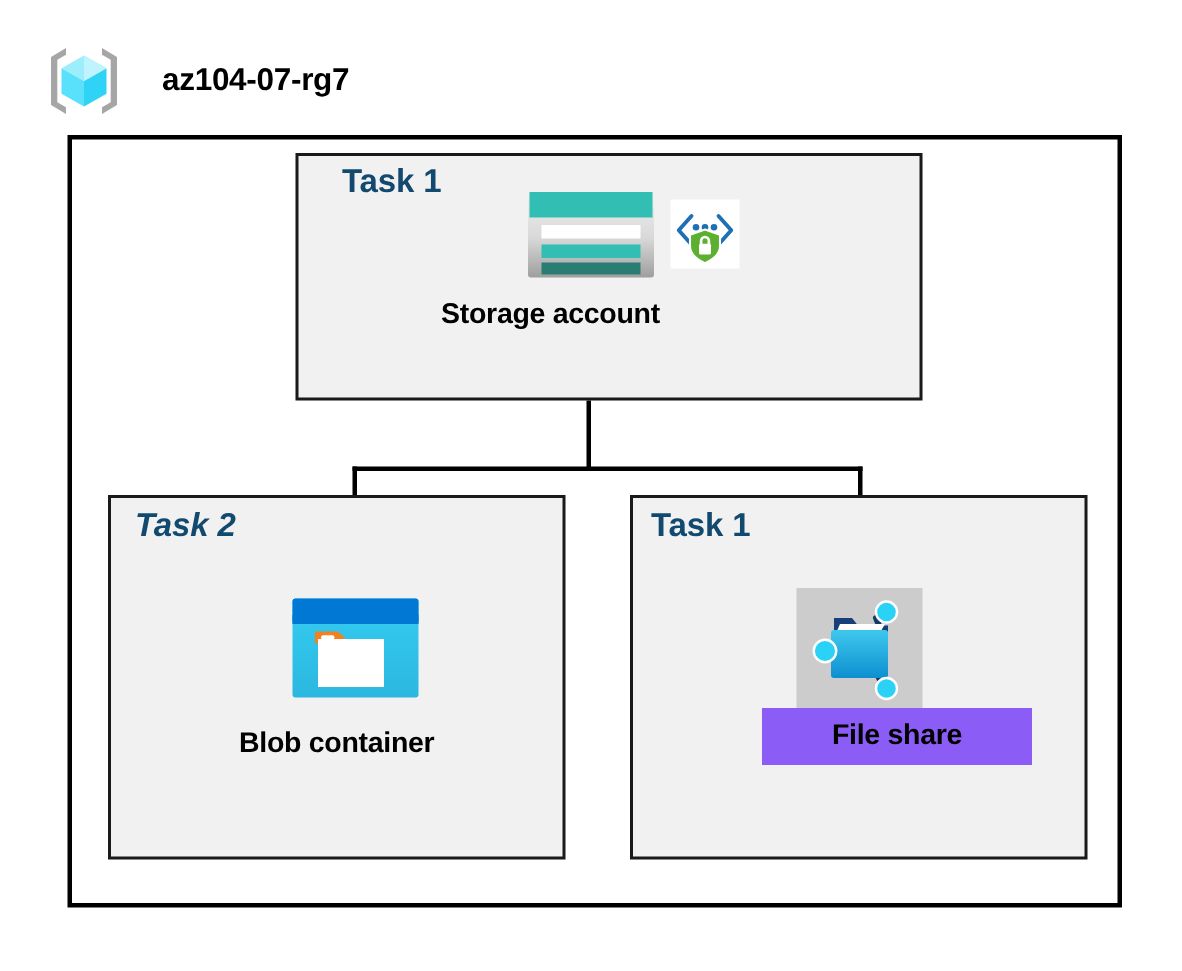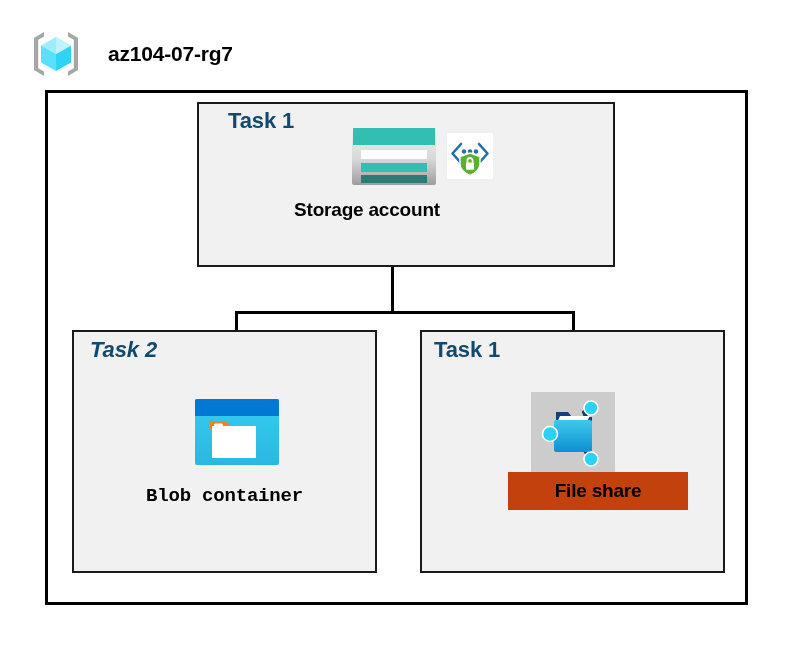--- a/index.html
+++ b/index.html
@@ -88,27 +88,27 @@
     font-weight: bold;
     color: #000000;
     white-space: nowrap;
     text-align: center;
     letter-spacing: -0.2px;
   }
   #storage-label {
     left: 197px; top: 199px; width: 340px;
   }
   #blob-label {
-    left: 72px; top: 485px; width: 305px; font-family: Liberation Mono, monospace;
+    left: 72px; top: 485px; width: 305px;
   }
   #fileshare-label {
     left: 508px; top: 472px; width: 180px;
     height: 38px;
     line-height: 38px;
-    background: #c2410c;
+    background: #8b5cf6;
   }
 
   
   .icon-wrap { position: absolute; }
   #storage-icon-wrap  { left: 351px; top: 126px; width: 86px; height: 60px; }
   #secure-icon-wrap   { left: 447px; top: 133px; width: 46px; height: 46px; background:#ffffff; }
   #blob-icon-wrap     { left: 192px; top: 396px; width: 90px; height: 72px; }
   #fileshare-hl {
     left: 531px; top: 392px; width: 84px; height: 80px;
     background: #cccccc;

